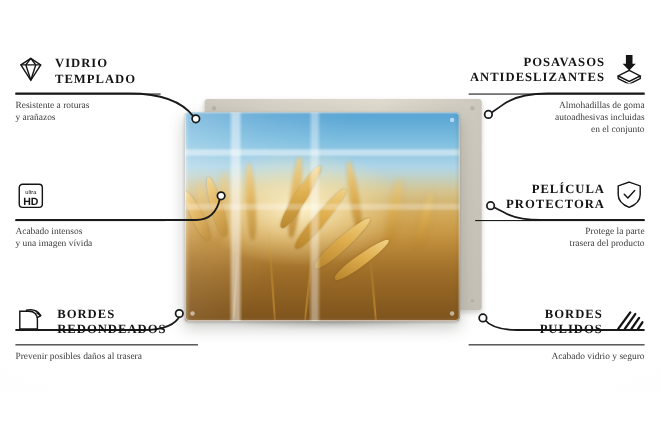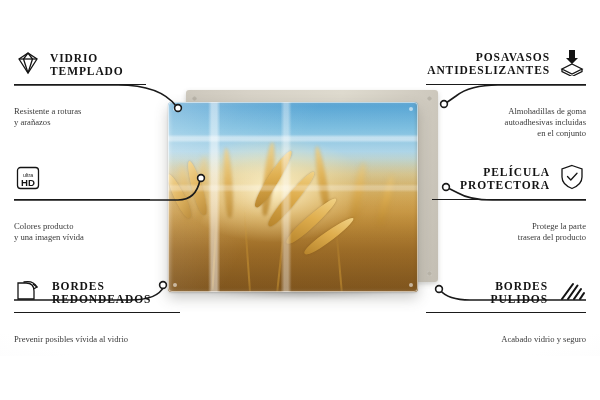--- a/index.html
+++ b/index.html
@@ -153,21 +153,21 @@
   .rule {
     height: 1px;
     background: #1a1a1a;
     margin-top: 4px;
   }
   .sub {
     font-family: "Liberation Serif", serif;
     font-size: 8.6px;
     line-height: 11px;
     color: #3a3a3a;
-    margin-top: 21px;
+    margin-top: 4px;
     white-space: pre-line;
   }
   .callout.right .sub { text-align: right; }
   .icon { flex: 0 0 auto; display: block; }
 
   svg.connector {
     position: absolute;
     left: 0; top: 0;
     width: 600px; height: 400px;
     pointer-events: none;
@@ -261,38 +261,38 @@
     <div class="head">
       <span class="icon">
         <svg width="28" height="26" viewBox="0 0 28 26">
           <rect x="3.5" y="2.5" width="21" height="21" rx="3" ry="3" fill="none" stroke="#141414" stroke-width="1.3"></rect>
           <text x="14" y="11.5" font-family="Liberation Sans, sans-serif" font-size="5.2" text-anchor="middle" fill="#141414">ultra</text>
           <text x="14" y="21" font-family="Liberation Sans, sans-serif" font-size="9.6" font-weight="bold" text-anchor="middle" fill="#141414">HD</text>
         </svg>
       </span>
     </div>
     <div class="rule" style="width:136px;"></div>
-    <div class="sub">Colores producto
+    <div class="sub">Acabado intensos
 y una imagen vívida</div>
   </div>
 
   <div class="callout left" style="left:14px; top:278px; width:166px;">
     <div class="head">
       <span class="icon">
         <svg width="30" height="26" viewBox="0 0 30 26" fill="none" stroke="#141414" stroke-width="1.3">
           <path d="M4,5 L4,21 L20,21 L20,13 Q20,5 12,5 Z"></path>
           <path d="M10,4 Q19,2 23,9" stroke-linecap="round"></path>
           <path d="M23,9 L19.5,6.5 M23,9 L20,10.8" stroke-linecap="round"></path>
         </svg>
       </span>
       <span class="title">BORDES
 REDONDEADOS</span>
     </div>
     <div class="rule" style="width:166px;"></div>
-    <div class="sub">Prevenir posibles vívida al vidrio</div>
+    <div class="sub">Prevenir posibles daños al trasera</div>
   </div>
 
   <div class="callout right" style="right:14px; top:163px; width:154px;">
     <div class="head">
       <span class="title">PELÍCULA
 PROTECTORA</span>
       <span class="icon">
         <svg width="28" height="28" viewBox="0 0 28 28" fill="none" stroke="#141414" stroke-width="1.3">
           <path d="M14,2.5 L24,6 L24,14 Q24,21.5 14,25.5 Q4,21.5 4,14 L4,6 Z"></path>
           <path d="M9.5,13.5 L12.8,17 L19,10.2" stroke-linecap="round" stroke-linejoin="round"></path>

